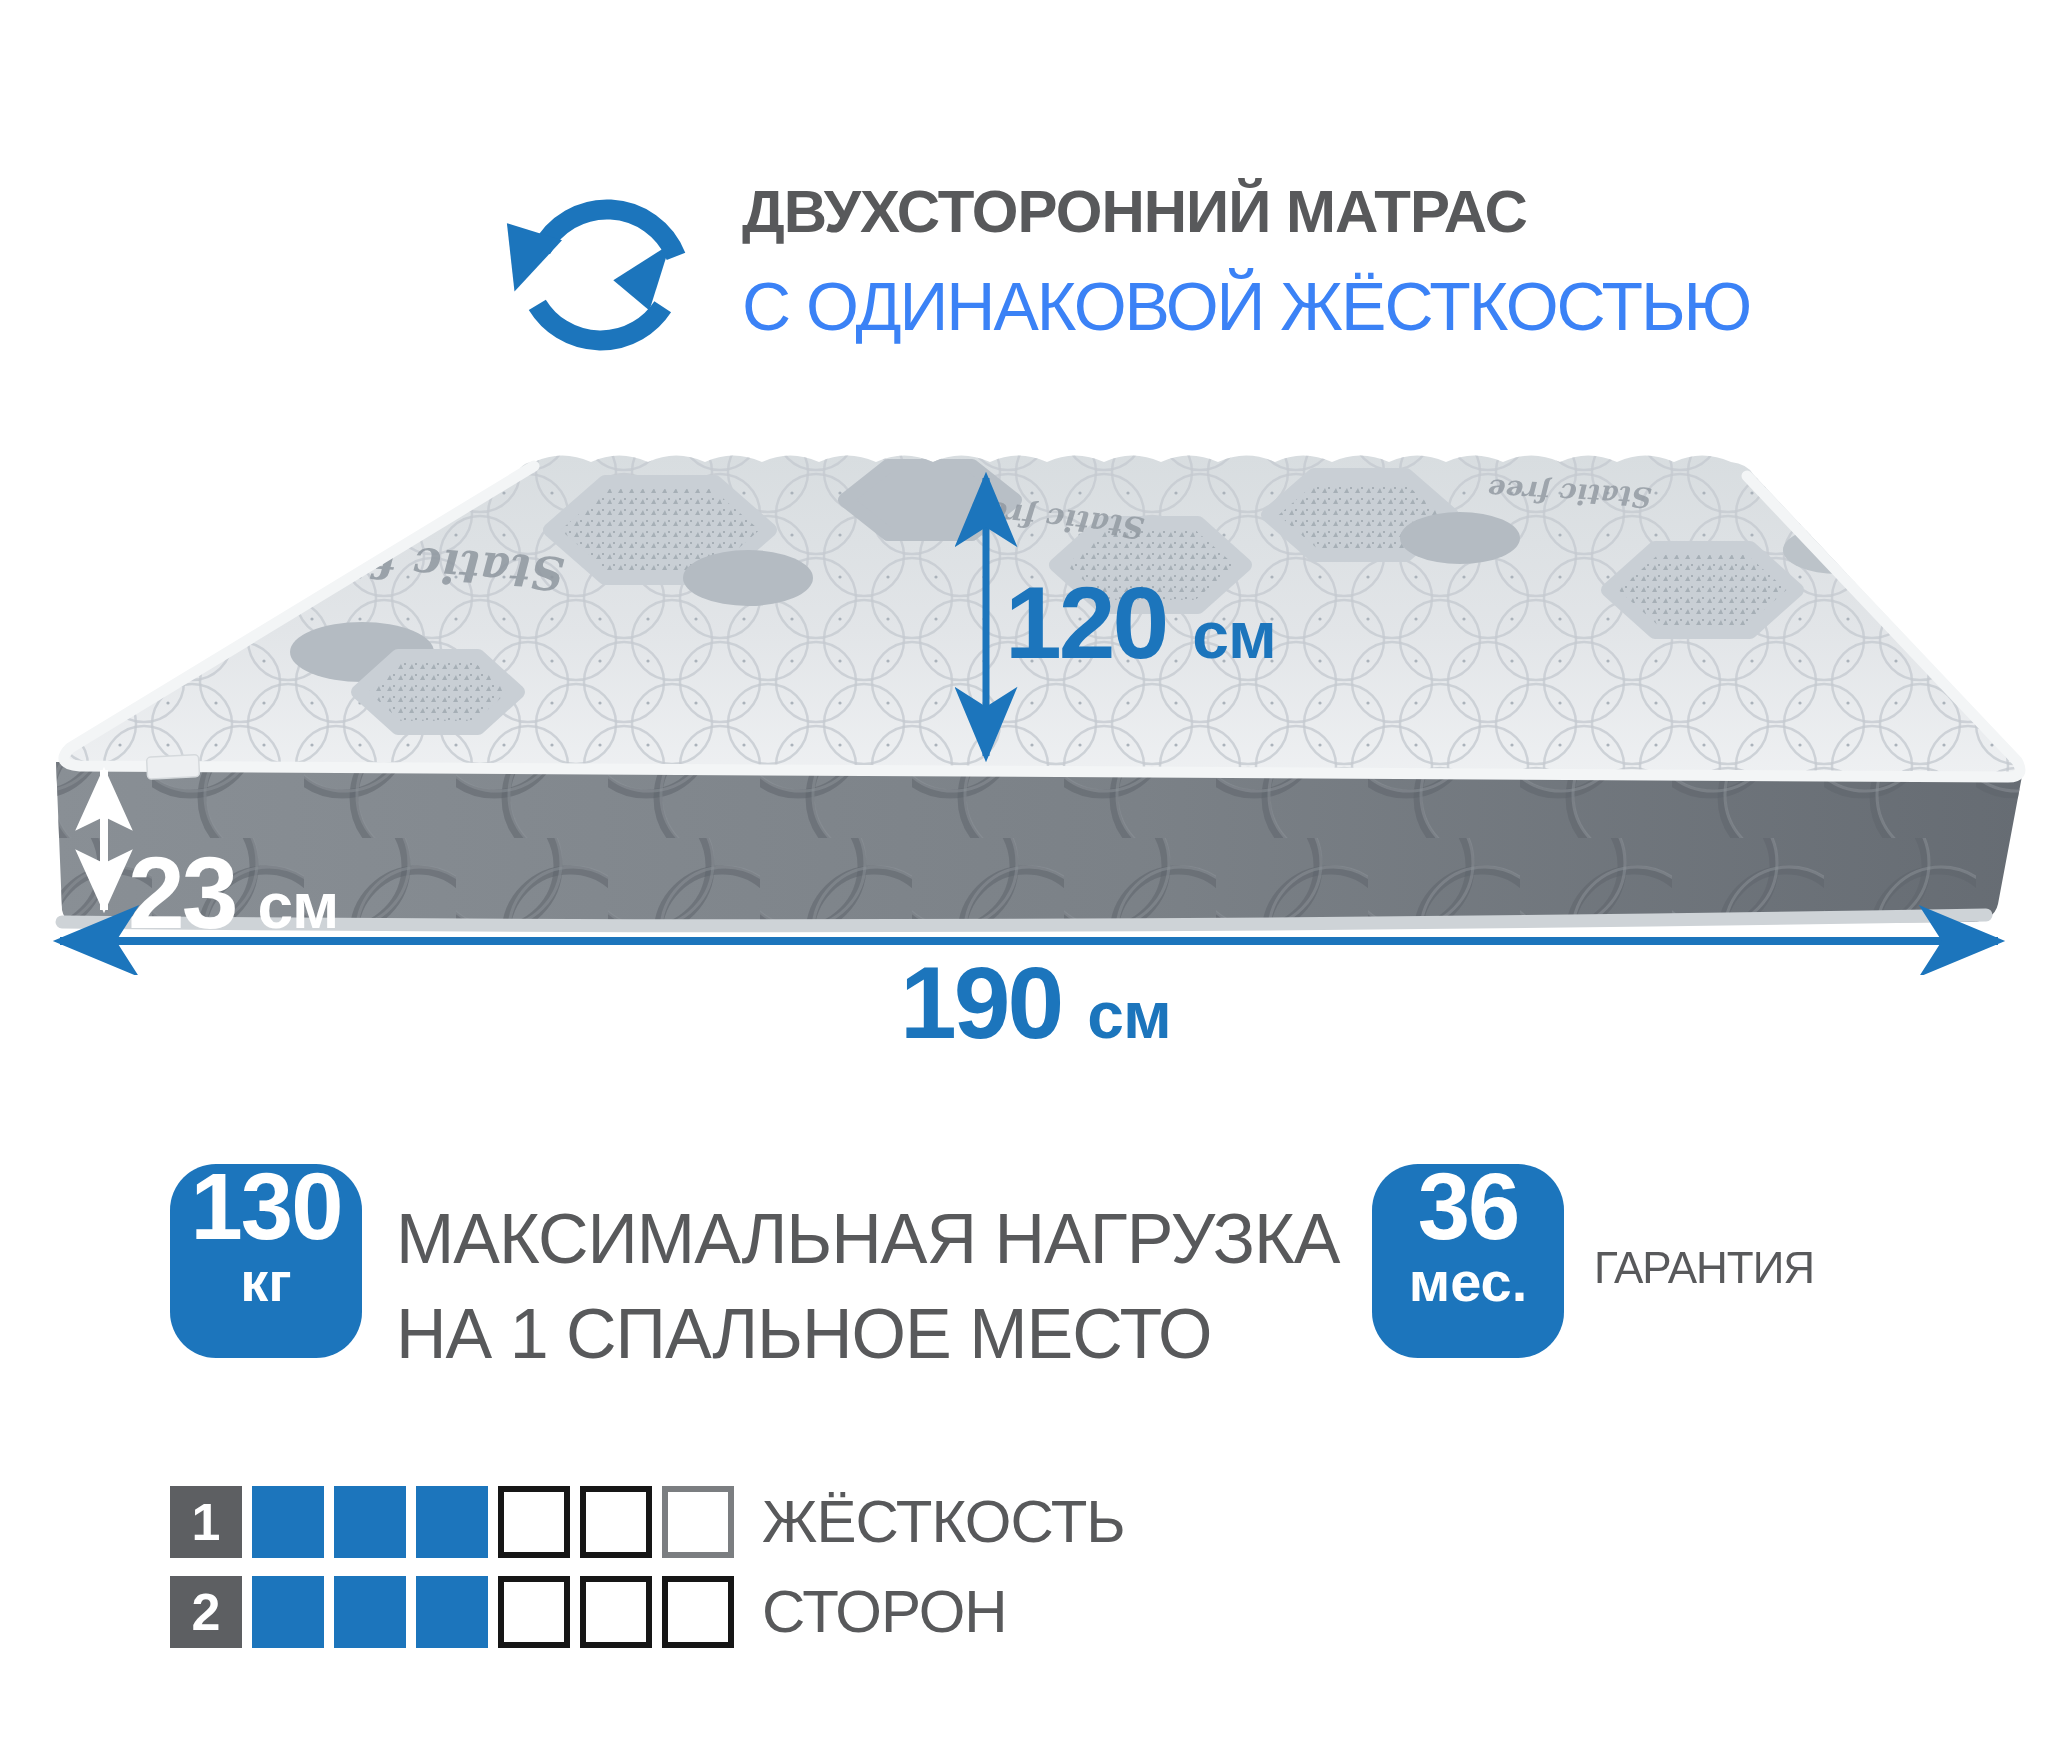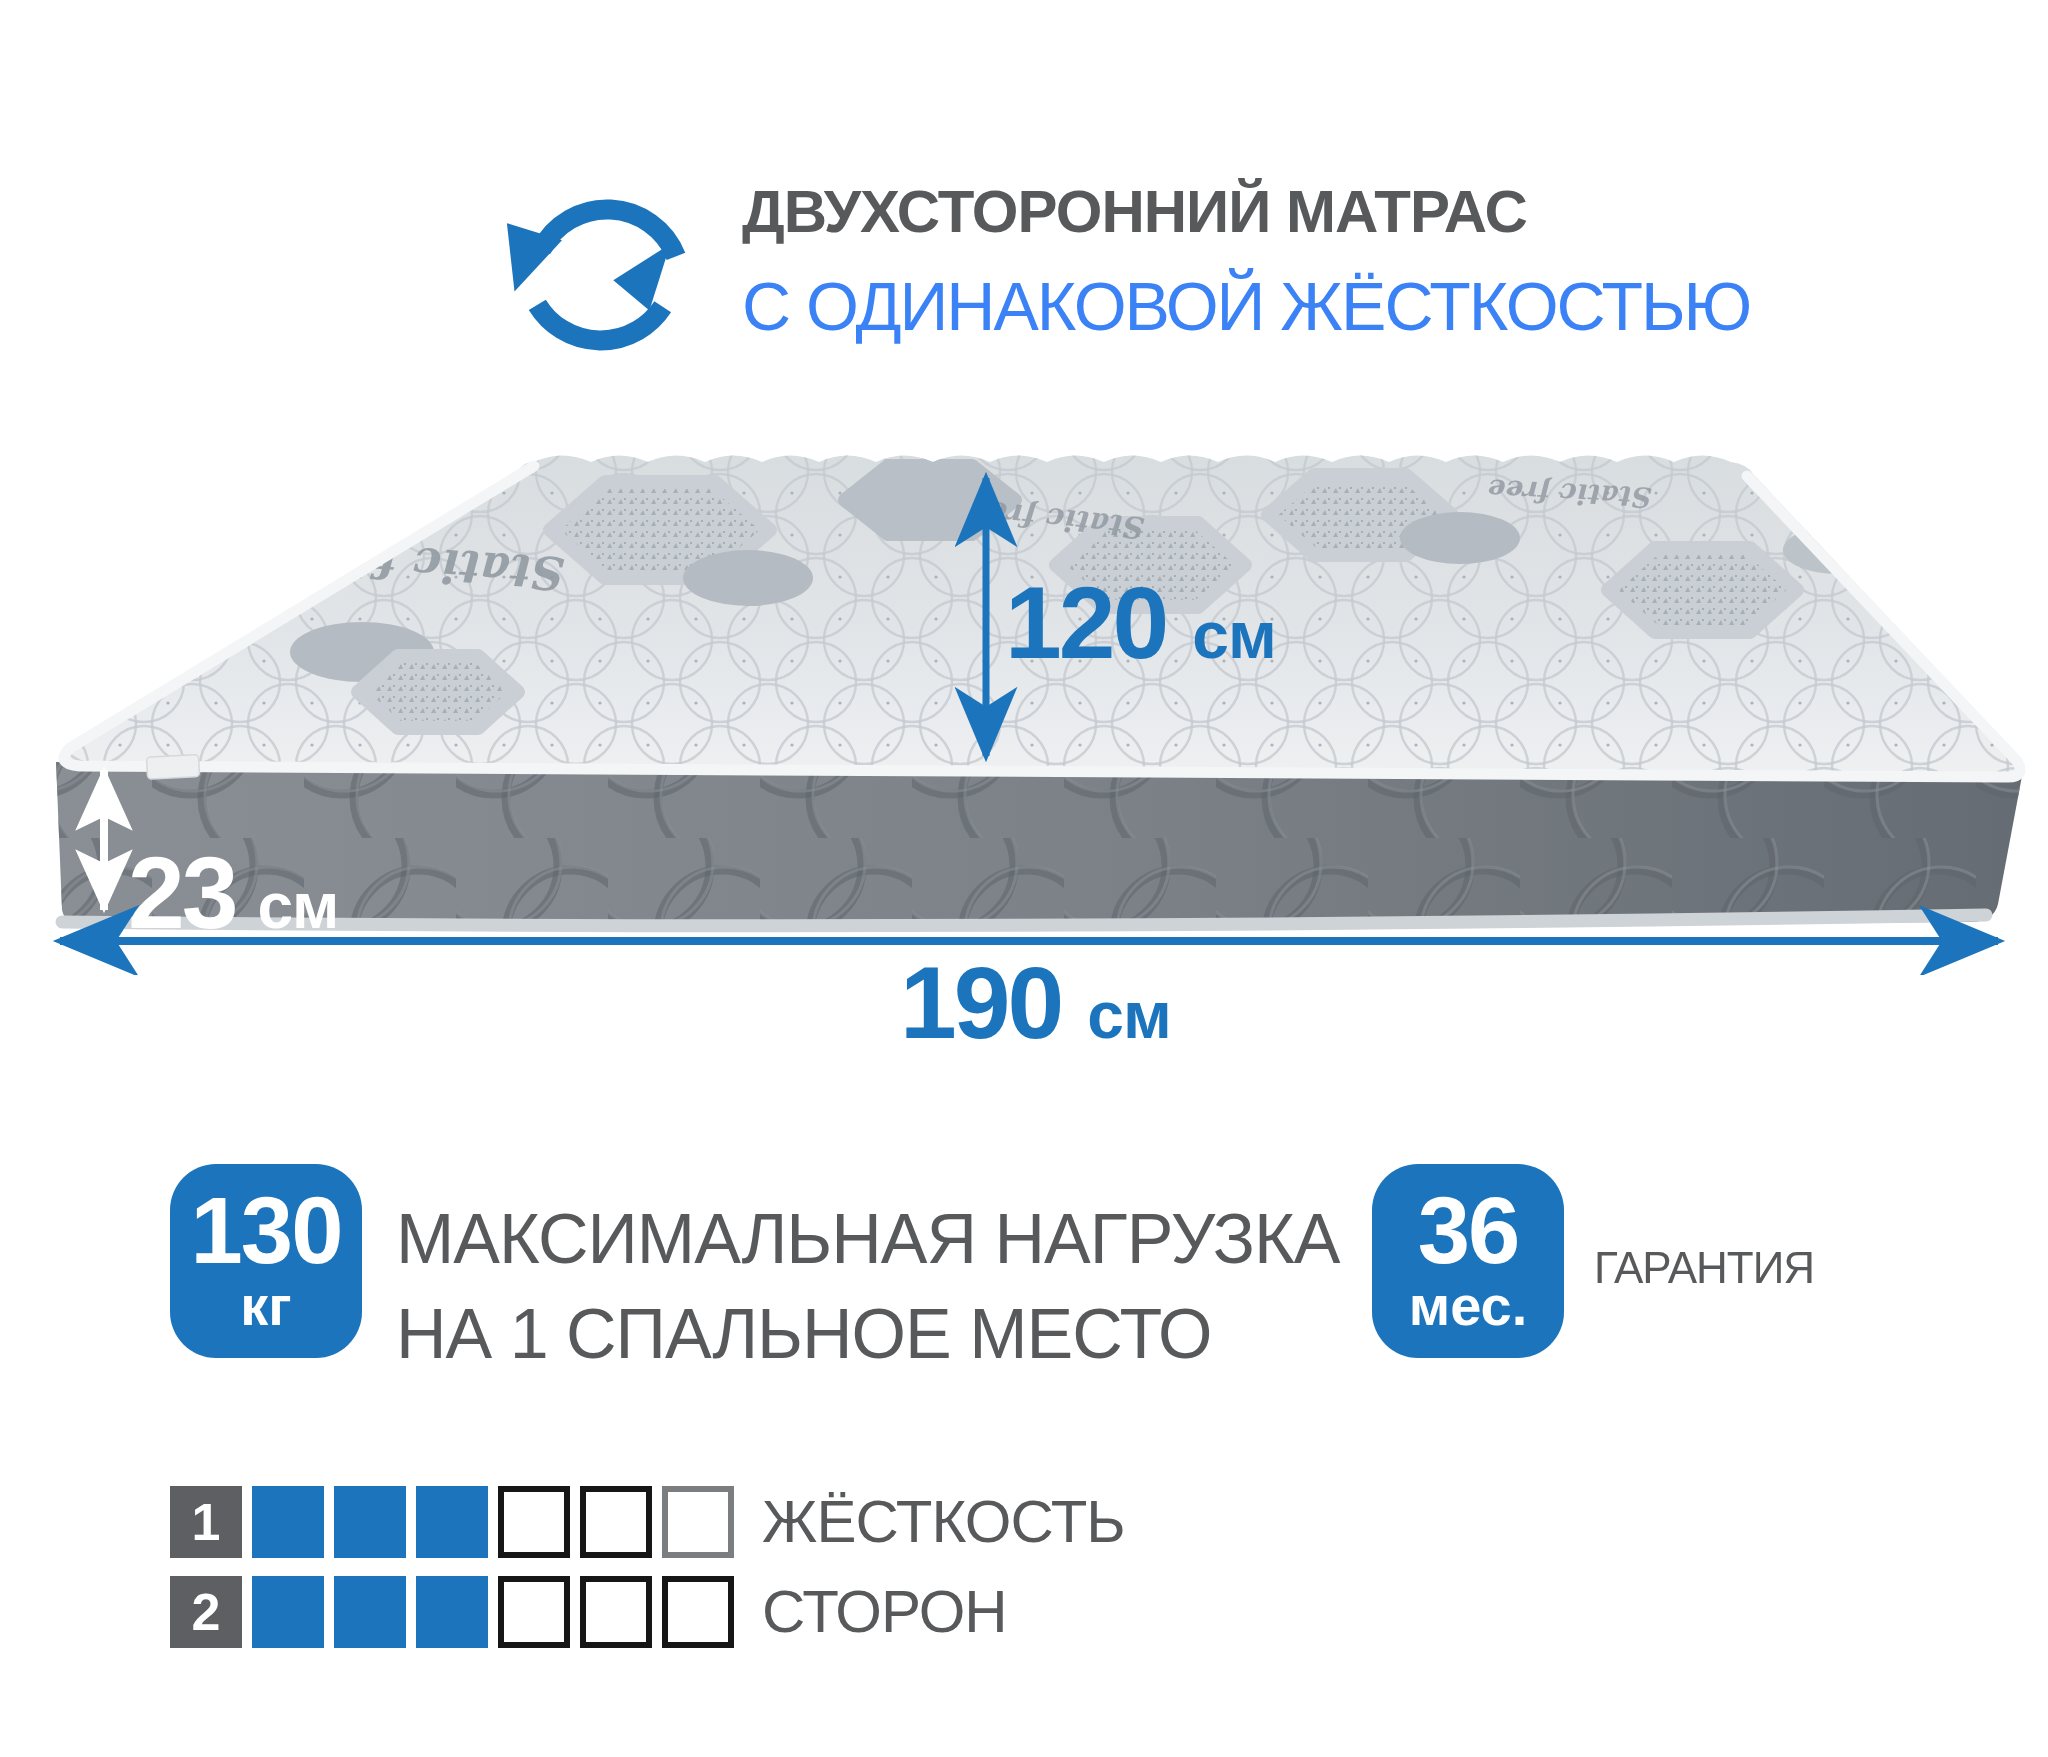--- a/index.html
+++ b/index.html
@@ -28,21 +28,21 @@
   .dim .num{font-weight:700;font-size:102px;letter-spacing:-3px;}
   .dim .unit{font-weight:700;font-size:66px;margin-left:26px;letter-spacing:-1px;}
   .dim-width{left:1005px;top:556px;color:#1c75bc;margin-top:16px;}
   .dim-thickness{left:128px;top:798px;color:#ffffff;margin-top:44px;}
   .dim-thickness .unit{font-size:64px;margin-left:22px;}
   .dim-length{left:900px;top:952px;color:#1c75bc;}
 
   
   .badge{
     width:192px;height:194px;border-radius:46px;background:#1c75bc;
-    display:flex;flex-direction:column;align-items:center;justify-content:center;
+    display:flex;flex-direction:column;align-items:center;
     color:#fff;text-align:center;
   }
   .badge .b-num{font-size:94px;font-weight:700;line-height:0.92;letter-spacing:-2px;}
   .badge .b-unit{font-size:56px;font-weight:700;line-height:1;margin-top:4px;}
   .badge-load{left:170px;top:1164px;}
   .badge-warranty{left:1372px;top:1164px;}
   .load-text{
     left:396px;top:1192px;font-size:70px;line-height:1.36;color:#58595b;
     letter-spacing:-1px;white-space:nowrap;
   }

